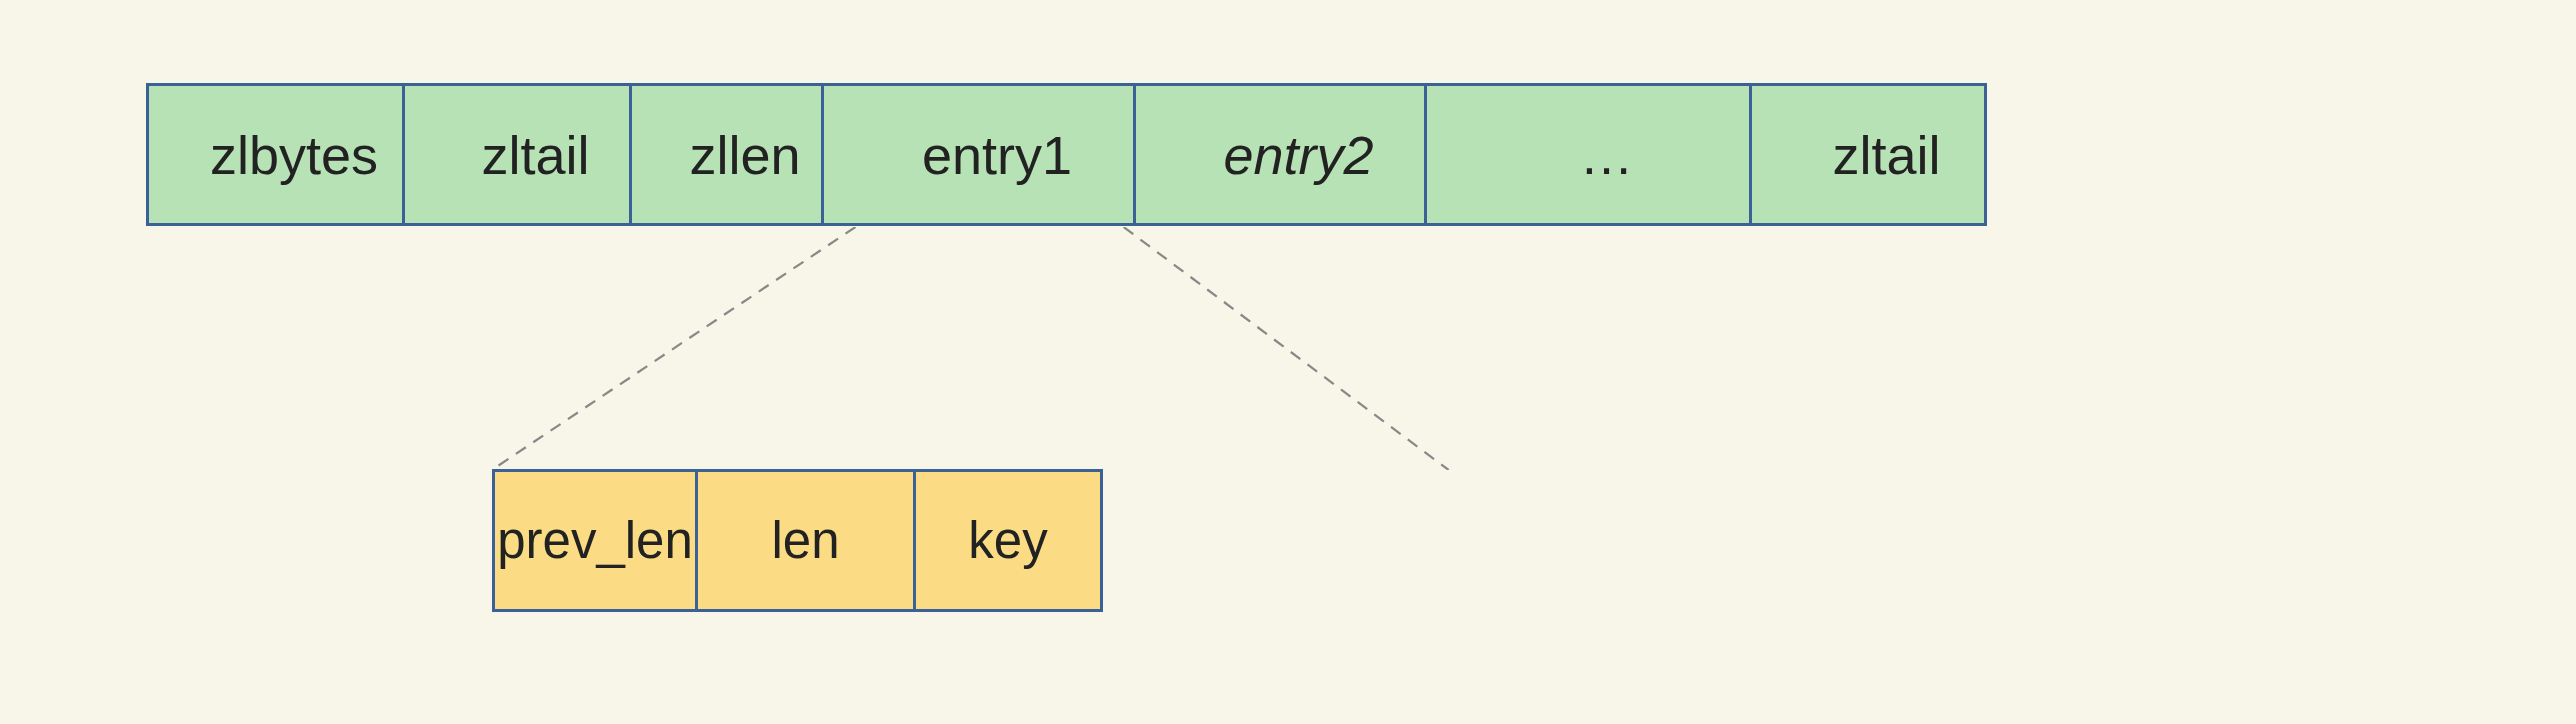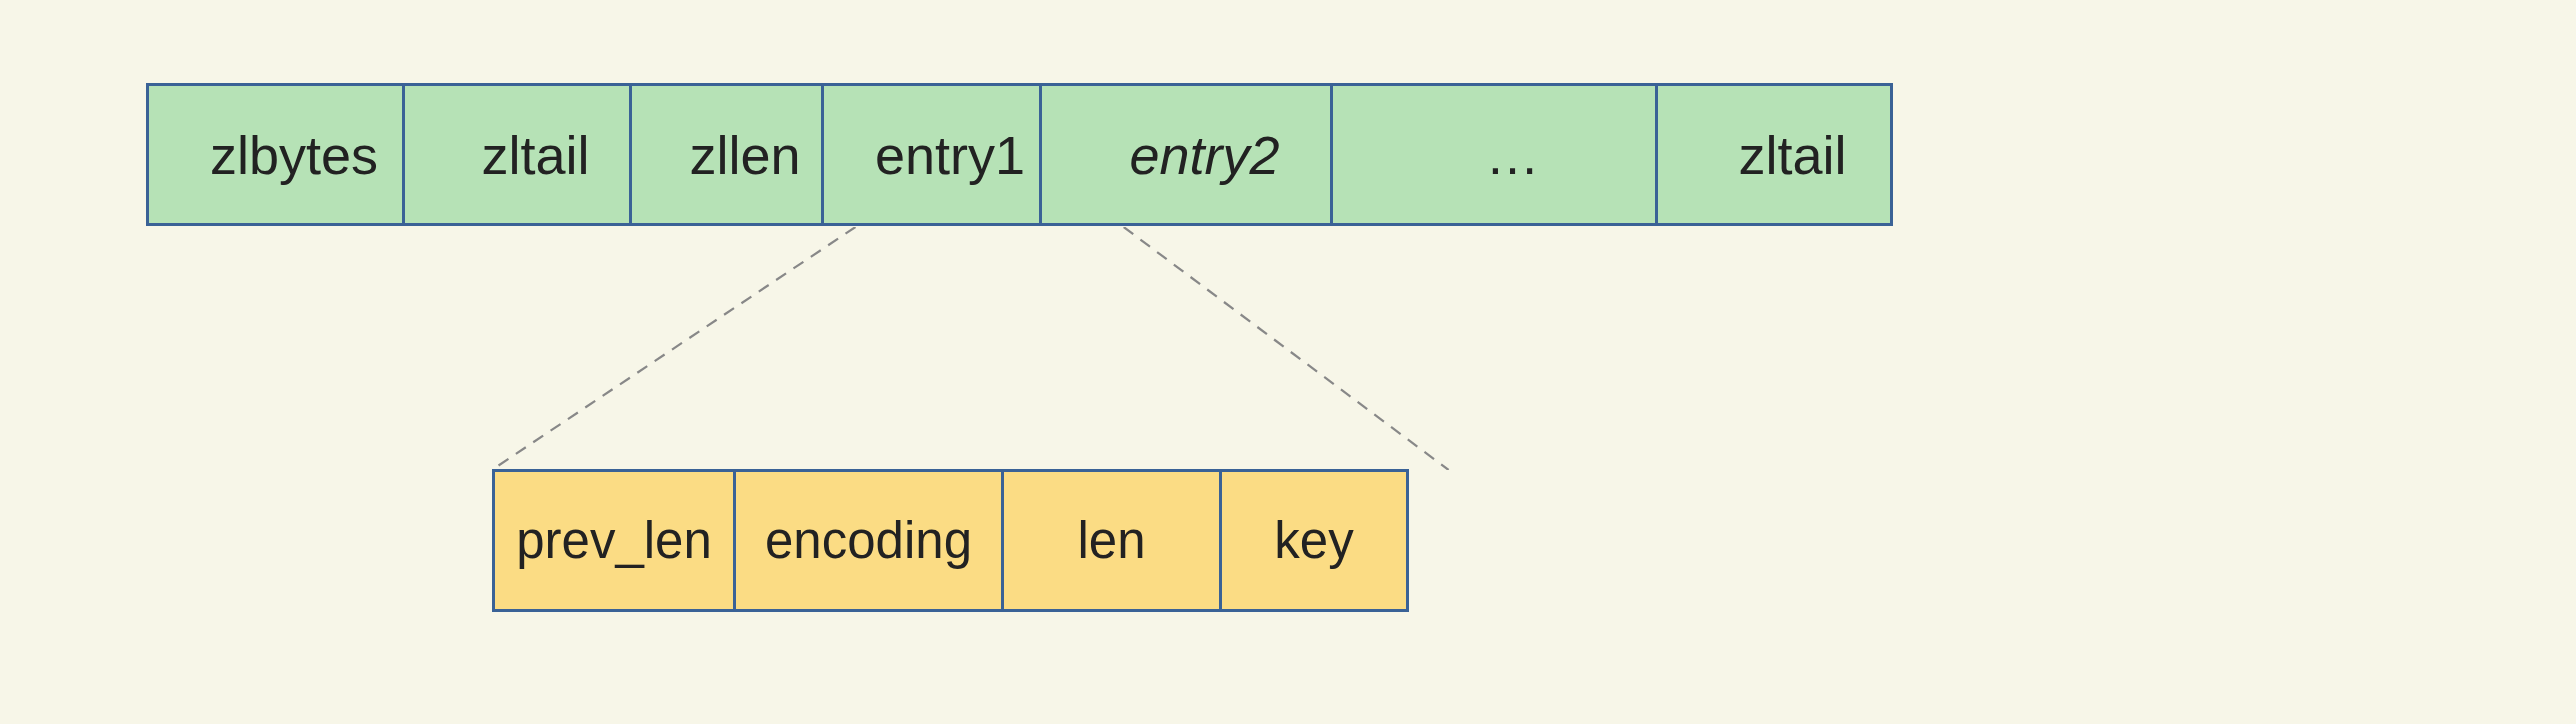--- a/index.html
+++ b/index.html
@@ -36,21 +36,21 @@
       padding-left: 37px;
     }
     
     .top-cell + .top-cell {
       margin-left: -3px;
     }
     
     .c-zlbytes { width: 259px; }
     .c-zltail  { width: 230px; }
     .c-zllen   { width: 195px; }
-    .c-entry1  { width: 221px; }
+    .c-entry1  { width: 315px; }
     .c-entry2  { width: 294px; font-style: italic; }
     .c-dots    { width: 328px; }
     .c-entryn  { width: 265px; }
     .c-zlend   { width: 238px; }
     
     .bottom-row {
       position: absolute;
       top: 469px;
       left: 492px;
       display: flex;
@@ -65,21 +65,21 @@
       justify-content: center;
       font-size: 51px;
       color: #222;
       font-weight: 400;
     }
     
     .bottom-cell + .bottom-cell {
       margin-left: -3px;
     }
     
-    .b-prevlen  { width: 244px; }
+    .b-prevlen  { width: 206px; }
     .b-encoding { width: 271px; }
     .b-len      { width: 221px; }
     .b-key      { width: 190px; }
     
     .connector {
       position: absolute;
       top: 227px;
       left: 0;
       width: 2576px;
       height: 243px;
@@ -105,17 +105,16 @@
   <div class="top-cell c-zlend">zltail</div>
 </div>
 
 <svg class="connector" viewBox="0 0 3457 326" width="2576" height="243">
   <line x1="1148" y1="0" x2="660" y2="326"></line>
   <line x1="1508" y1="0" x2="1944" y2="326"></line>
 </svg>
 
 <div class="bottom-row">
   <div class="bottom-cell b-prevlen">prev_len</div>
-  <div class="bottom-cell b-encoding">encoding</div>
   <div class="bottom-cell b-len">len</div>
   <div class="bottom-cell b-key">key</div>
 </div>
 
 
 </body></html>

